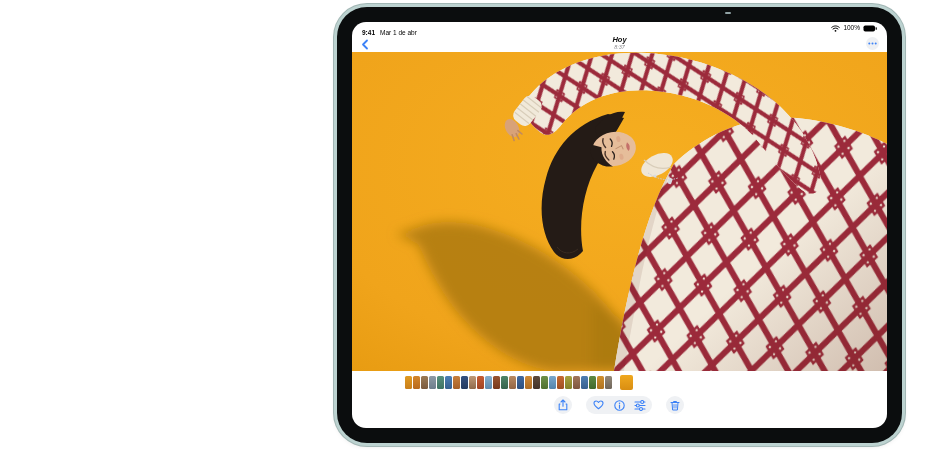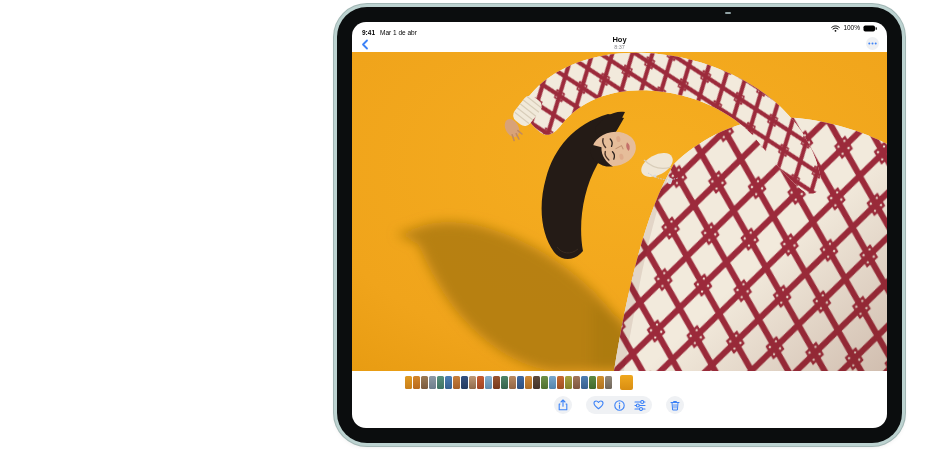--- a/index.html
+++ b/index.html
@@ -24,21 +24,21 @@
     position:absolute;left:0;top:0;width:100%;height:14px;
     display:flex;justify-content:space-between;align-items:flex-end;
     padding:0 10px;box-sizing:border-box;color:#000;
   }
   .sb-left{display:flex;gap:5px;align-items:baseline;}
   .sb-time{font-size:6.5px;font-weight:700;}
   .sb-date{font-size:6.5px;font-weight:400;}
   .sb-right{display:flex;gap:3px;align-items:center;}
   .sb-batt-label{font-size:6.5px;font-weight:400;}
   
-  .navbar{position:absolute;left:0;top:14px;width:100%;height:16px;}
+  .navbar{position:absolute;left:0;top:14px;width:100%;height:16px;font-style:italic;}
   .back-btn{position:absolute;left:6px;top:1px;width:14px;height:14px;display:flex;align-items:center;justify-content:center;cursor:pointer;}
   .nav-center{position:absolute;left:0;top:0;width:100%;text-align:center;}
   .nav-title{font-size:7.5px;font-weight:700;color:#111;line-height:8px;}
   .nav-subtitle{font-size:5.5px;color:#8a8a8e;line-height:6px;}
   .more-btn{
     position:absolute;right:8px;top:1px;width:13px;height:13px;border-radius:50%;
     background:#eef0f3;display:flex;align-items:center;justify-content:center;cursor:pointer;
   }
   
   .photo-wrap{position:absolute;left:0;top:30px;width:535px;height:319px;}

